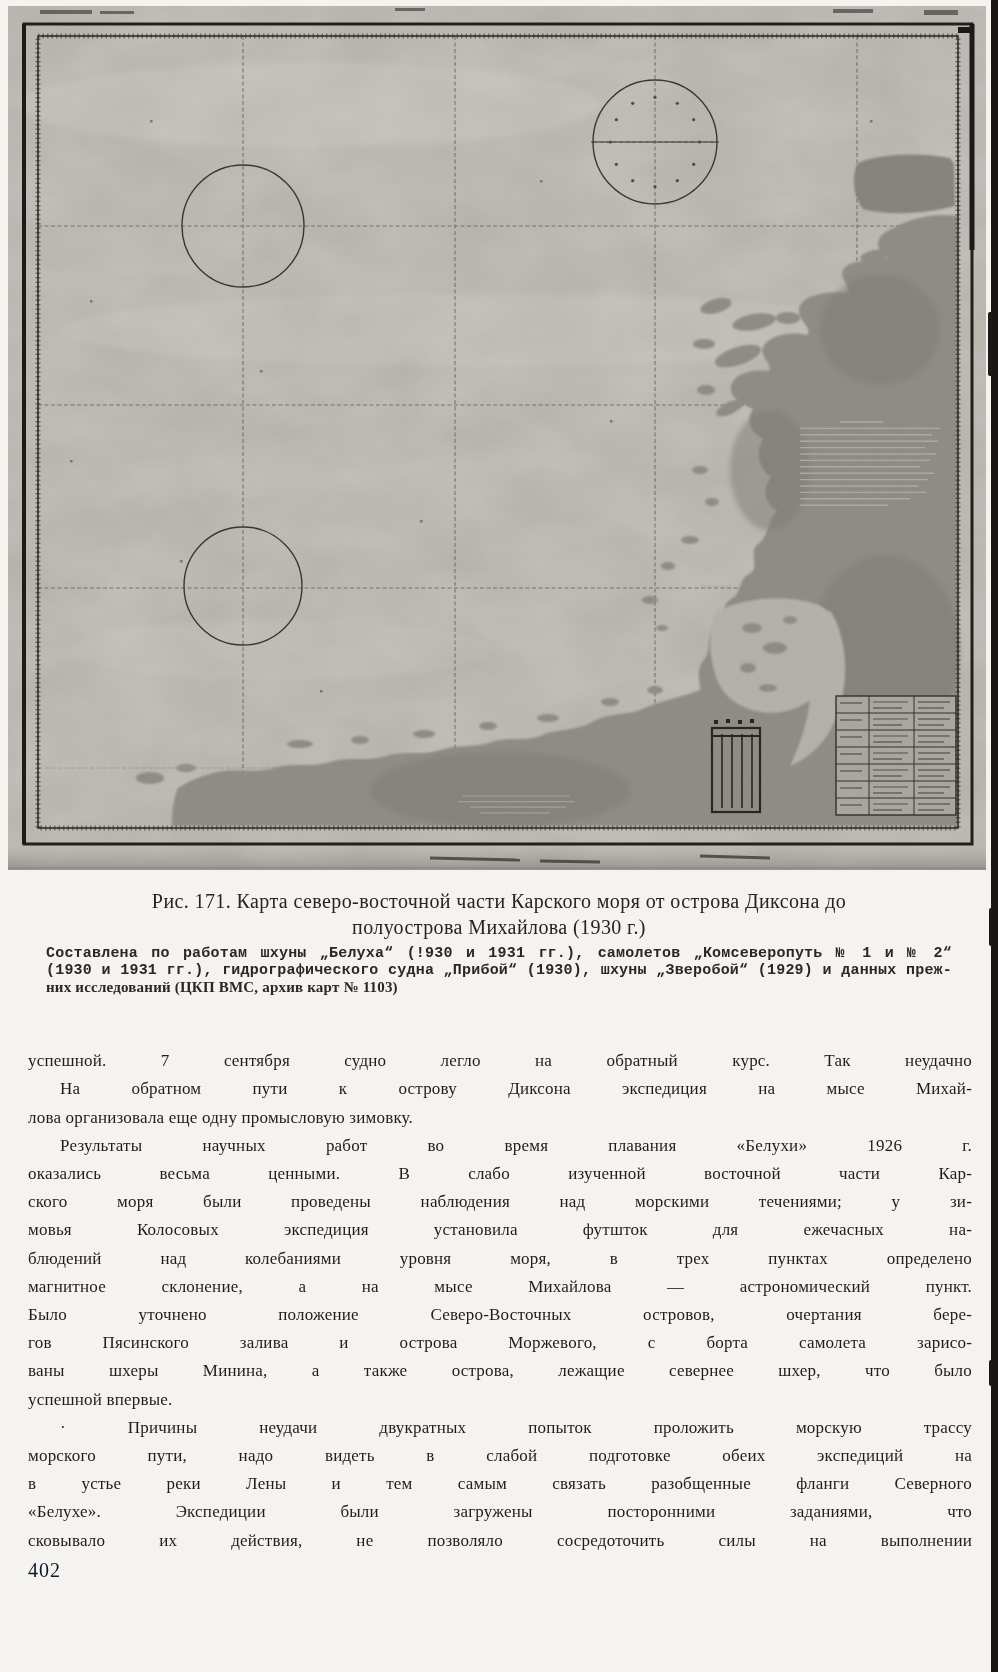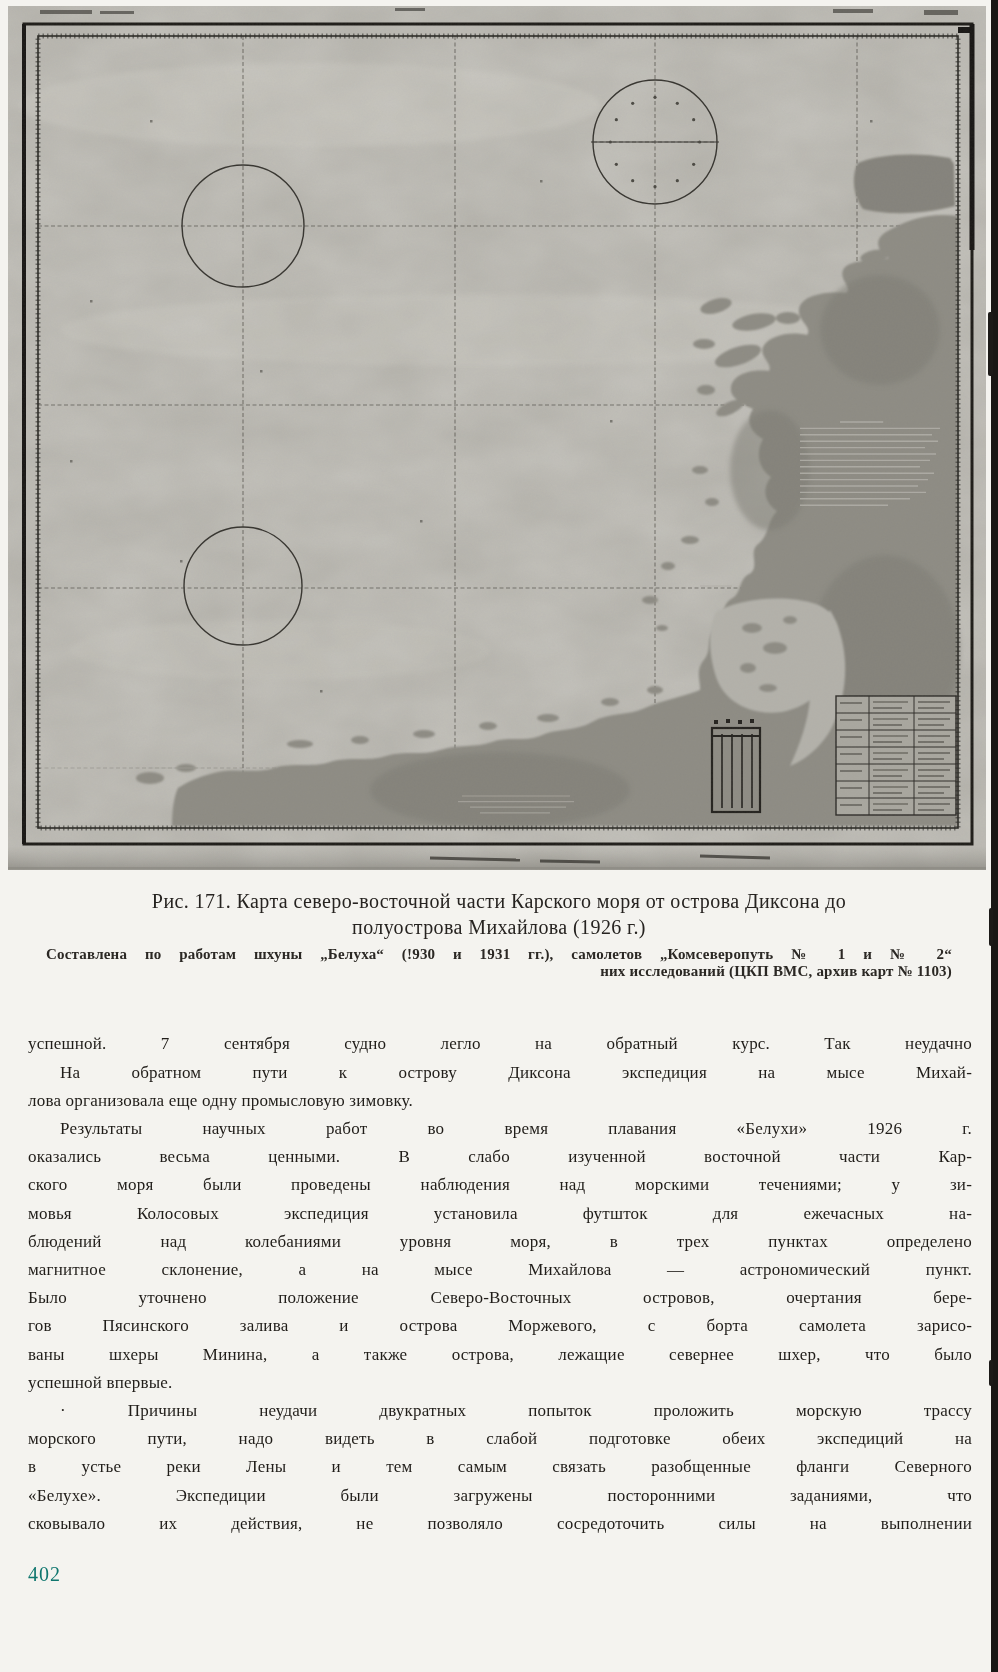--- a/index.html
+++ b/index.html
@@ -7,27 +7,27 @@
     position:relative;width:998px;height:1672px;margin:0 auto;
     background:var(--pagebg,#f4f3ef);
     color:var(--ink,#211e1a);
     font-family:"Liberation Serif","DejaVu Serif",serif;
     overflow:hidden;
   }
   .map-wrap{position:relative;width:998px;height:874px;}
   .map-wrap svg{display:block;}
   .fig-caption{margin:14px 30px 0;text-align:center;font-size:20px;line-height:26px;letter-spacing:.4px;color:#262320;}
   .fig-source{margin:6px 46px 0;font-size:15px;line-height:16.7px;font-weight:bold;letter-spacing:.2px;color:#2b2824;}
-  .fig-source .s-line{text-align:justify;text-align-last:justify;}
-  .fig-source .s-center{text-align:right;}
+  .fig-source .s-line{text-align:justify;text-align-last:justify;font-family:Liberation Mono, monospace;}
+  .fig-source .s-center{text-align:left;}
   .body-text{margin:51px 26px 0 28px;font-size:17px;line-height:28.2px;color:#201d19;}
   .bl{text-align:justify;text-align-last:justify;letter-spacing:.2px;}
   .bl.end{text-align-last:left;}
   .bl.ind{text-indent:32px;}
-  .page-number{margin:25px 0 0 28px;font-size:20px;letter-spacing:1px;color:#0f766e;}
+  .page-number{margin:4px 0 0 28px;font-size:20px;letter-spacing:1px;color:#0f172a;}
   .page-edge{position:absolute;top:0;right:0;width:7px;height:1672px;background:#191715;}
   .edge-blob{position:absolute;right:5px;background:#1c1a18;border-radius:2px;}
   .eb1{top:312px;width:5px;height:64px;}
   .eb2{top:908px;width:4px;height:38px;}
   .eb3{top:1360px;width:4px;height:26px;}
 </style>
 </head>
 <body>
 
 <div class="page" style="--pagebg: #f4f3ef; --ink: #211e1a; --paper: #b4b2ab; --land: #8e8c84; --landdark: #7d7b73; --frame: #1d1b17; --grid: #45433d; --tablebg: #a9a79f;">
@@ -301,25 +301,26 @@
           <rect x="100" y="11" width="34" height="3"></rect>
         <rect x="395" y="8" width="30" height="3"></rect>
           <rect x="833" y="9" width="40" height="4"></rect>
         <rect x="924" y="10" width="34" height="5"></rect>
       </g>
     </svg>
   </div>
 
   <div class="fig-caption">
     <div>Рис. 171. Карта северо-восточной части Карского  моря от острова Диксона до</div>
-    <div>полуострова Михайлова (1926 г.)</div>
+    <div>полуострова Михайлова (1930 г.)</div>
   </div>
 
   <div class="fig-source">
     <div class="s-line">Составлена по работам шхуны „Белуха“ (!930 и 1931 гг.), самолетов  „Комсеверопуть № 1  и  № 2“</div>
+    <div class="s-line">(1930 и 1931 гг.), гидрографического судна „Прибой“ (1930), шхуны „Зверобой“ (1929) и данных преж-</div>
     <div class="s-center">них исследований (ЦКП ВМС, архив карт № 1103)</div>
   </div>
 
   <div class="body-text">
       <div class="bl">успешной. 7 сентября судно легло на обратный курс. Так  неудачно</div>
       <div class="bl ind">На обратном пути к острову Диксона экспедиция на мысе Михай-</div>
       <div class="bl end">лова организовала еще одну промысловую зимовку.</div>
       <div class="bl ind">Результаты научных работ во время плавания «Белухи» 1926 г.</div>
       <div class="bl">оказались весьма ценными. В слабо изученной восточной части Кар-</div>
       <div class="bl">ского моря были проведены наблюдения над морскими течениями; у зи-</div>

